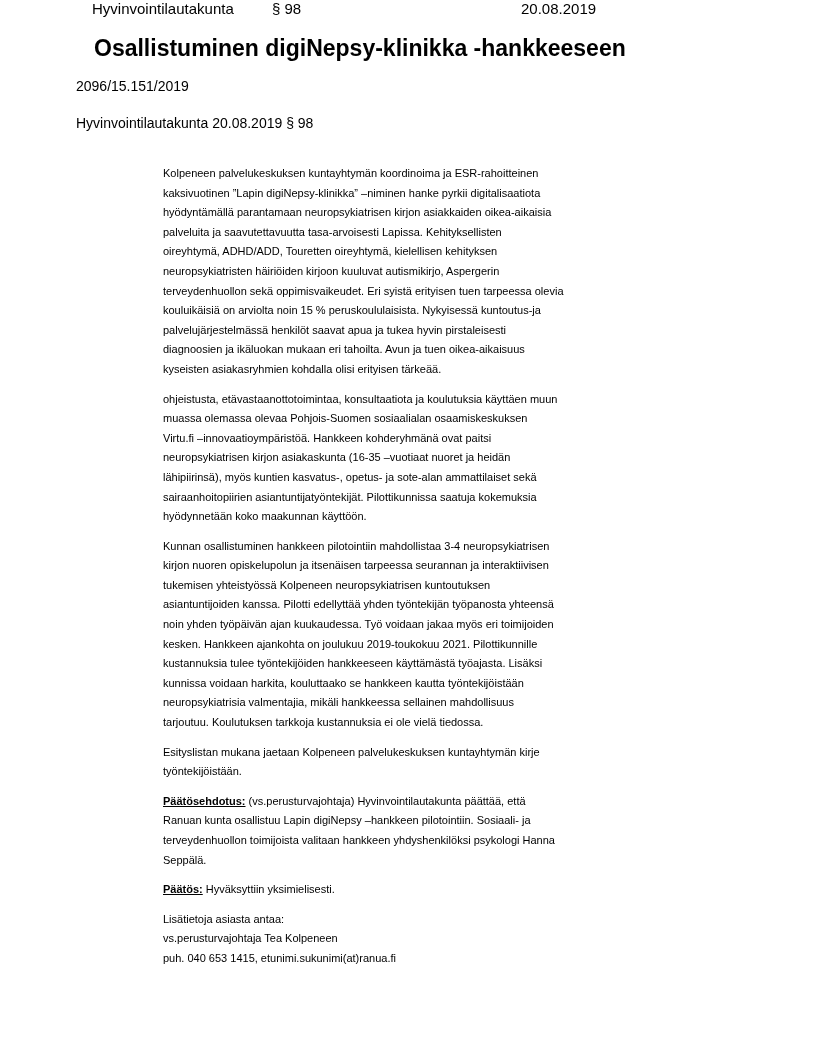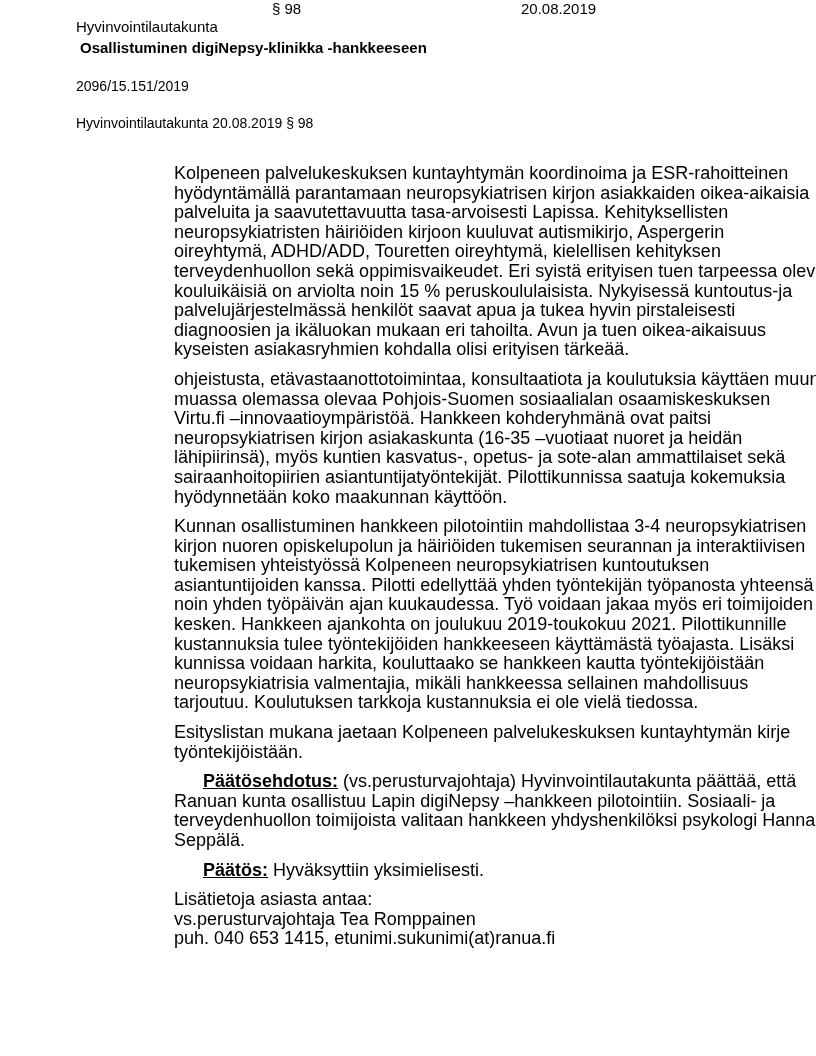--- a/index.html
+++ b/index.html
@@ -1,63 +1,64 @@
 <!DOCTYPE html>
 <html><head>
 <meta charset="utf-8">
 <style>
   html, body { margin: 0; padding: 0; background: #ffffff; }
   body { width: 816px; height: 1056px; position: relative; overflow: hidden;
          font-family: "Liberation Sans", sans-serif; color: #000; }
   .abs { position: absolute; white-space: nowrap; }
   .hdr { font-size: 15px; top: 0px; line-height: 18px; }
-  .title { left: 80px; top: 37px; font-size: 15px; font-weight: bold; line-height: 22px; }
+  .title { left: 94px; top: 37px; font-size: 23px; font-weight: bold; line-height: 22px; }
   .meta { left: 76px; font-size: 14px; line-height: 18px; }
-  .body { position: absolute; left: 174px; width: 600px; font-size: 18px; }
+  .body { position: absolute; left: 163px; width: 600px; font-size: 11px; }
   .para { margin: 0 0 10px 0; }
   .line { display: block; white-space: nowrap; line-height: 19.6px; height: 19.6px; }
-  .lbl { font-weight: bold; text-decoration: underline; margin-left: 29px; }
+  .lbl { font-weight: bold; text-decoration: underline; }
 </style>
 </head>
 <body>
 
-<div class="abs hdr" style="left:76px;margin-top:18px;">Hyvinvointilautakunta</div>
+<div class="abs hdr" style="left:92px;">Hyvinvointilautakunta</div>
 <div class="abs hdr" style="left:272px;">§ 98</div>
 <div class="abs hdr" style="left:521px;">20.08.2019</div>
 
 <div class="abs title">Osallistuminen digiNepsy-klinikka -hankkeeseen</div>
 
 <div class="abs meta" style="top:77px;">2096/15.151/2019</div>
 <div class="abs meta" style="top:114px;">Hyvinvointilautakunta 20.08.2019 § 98</div>
 
 <div class="body" style="top:164px;">
   <div class="para" id="p0">
       <span class="line">Kolpeneen palvelukeskuksen kuntayhtymän koordinoima ja ESR-rahoitteinen</span>
+      <span class="line">kaksivuotinen ”Lapin digiNepsy-klinikka” –niminen hanke pyrkii digitalisaatiota</span>
       <span class="line">hyödyntämällä parantamaan neuropsykiatrisen kirjon asiakkaiden oikea-aikaisia</span>
       <span class="line">palveluita ja saavutettavuutta tasa-arvoisesti Lapissa. Kehityksellisten</span>
+      <span class="line">oireyhtymä, ADHD/ADD, Touretten oireyhtymä, kielellisen kehityksen</span>
       <span class="line">neuropsykiatristen häiriöiden kirjoon kuuluvat autismikirjo, Aspergerin</span>
-      <span class="line">oireyhtymä, ADHD/ADD, Touretten oireyhtymä, kielellisen kehityksen</span>
       <span class="line">terveydenhuollon sekä oppimisvaikeudet. Eri syistä erityisen tuen tarpeessa olevia</span>
       <span class="line">kouluikäisiä on arviolta noin 15 % peruskoululaisista. Nykyisessä kuntoutus-ja</span>
       <span class="line">palvelujärjestelmässä henkilöt saavat apua ja tukea hyvin pirstaleisesti</span>
       <span class="line">diagnoosien ja ikäluokan mukaan eri tahoilta. Avun ja tuen oikea-aikaisuus</span>
       <span class="line">kyseisten asiakasryhmien kohdalla olisi erityisen tärkeää.</span>
     </div>
   <div class="para" id="p1">
       <span class="line">ohjeistusta, etävastaanottotoimintaa, konsultaatiota ja koulutuksia käyttäen muun</span>
       <span class="line">muassa olemassa olevaa Pohjois-Suomen sosiaalialan osaamiskeskuksen</span>
       <span class="line">Virtu.fi –innovaatioympäristöä. Hankkeen kohderyhmänä ovat paitsi</span>
       <span class="line">neuropsykiatrisen kirjon asiakaskunta (16-35 –vuotiaat nuoret ja heidän</span>
       <span class="line">lähipiirinsä), myös kuntien kasvatus-, opetus- ja sote-alan ammattilaiset sekä</span>
       <span class="line">sairaanhoitopiirien asiantuntijatyöntekijät. Pilottikunnissa saatuja kokemuksia</span>
       <span class="line">hyödynnetään koko maakunnan käyttöön.</span>
     </div>
   <div class="para" id="p2">
       <span class="line">Kunnan osallistuminen hankkeen pilotointiin mahdollistaa 3-4 neuropsykiatrisen</span>
-      <span class="line">kirjon nuoren opiskelupolun ja häiriöiden tukemisen seurannan ja interaktiivisen</span>
+      <span class="line">kirjon nuoren opiskelupolun ja itsenäisen tarpeessa seurannan ja interaktiivisen</span>
       <span class="line">tukemisen yhteistyössä Kolpeneen neuropsykiatrisen kuntoutuksen</span>
       <span class="line">asiantuntijoiden kanssa. Pilotti edellyttää yhden työntekijän työpanosta yhteensä</span>
       <span class="line">noin yhden työpäivän ajan kuukaudessa. Työ voidaan jakaa myös eri toimijoiden</span>
       <span class="line">kesken. Hankkeen ajankohta on joulukuu 2019-toukokuu 2021. Pilottikunnille</span>
       <span class="line">kustannuksia tulee työntekijöiden hankkeeseen käyttämästä työajasta. Lisäksi</span>
       <span class="line">kunnissa voidaan harkita, kouluttaako se hankkeen kautta työntekijöistään</span>
       <span class="line">neuropsykiatrisia valmentajia, mikäli hankkeessa sellainen mahdollisuus</span>
       <span class="line">tarjoutuu. Koulutuksen tarkkoja kustannuksia ei ole vielä tiedossa.</span>
     </div>
   <div class="para" id="p3">
@@ -71,16 +72,16 @@
     <span class="line">terveydenhuollon toimijoista valitaan hankkeen yhdyshenkilöksi psykologi Hanna</span>
     <span class="line">Seppälä.</span>
   </div>
 
   <div class="para">
     <span class="line"><span class="lbl">Päätös:</span><span> Hyväksyttiin yksimielisesti.</span></span>
   </div>
 
   <div class="para">
     <span class="line">Lisätietoja asiasta antaa:</span>
-    <span class="line">vs.perusturvajohtaja Tea Romppainen</span>
+    <span class="line">vs.perusturvajohtaja Tea Kolpeneen</span>
     <span class="line">puh. 040 653 1415, etunimi.sukunimi(at)ranua.fi</span>
   </div>
 </div>
 
 </body></html>

